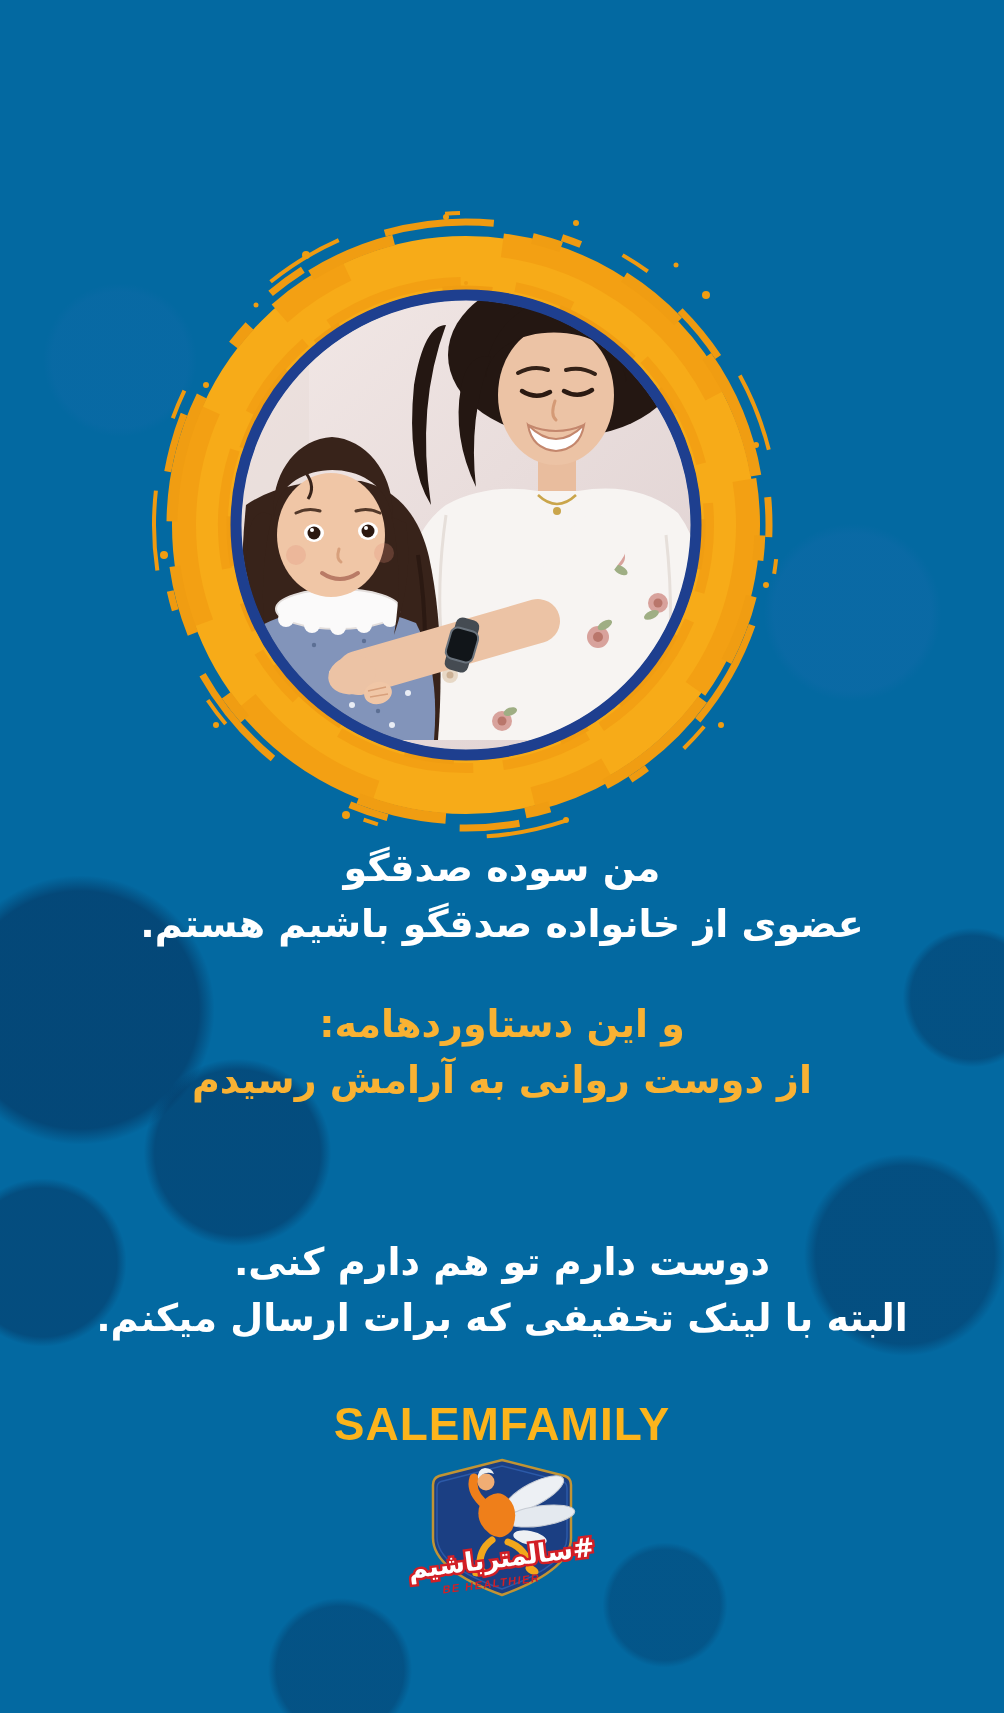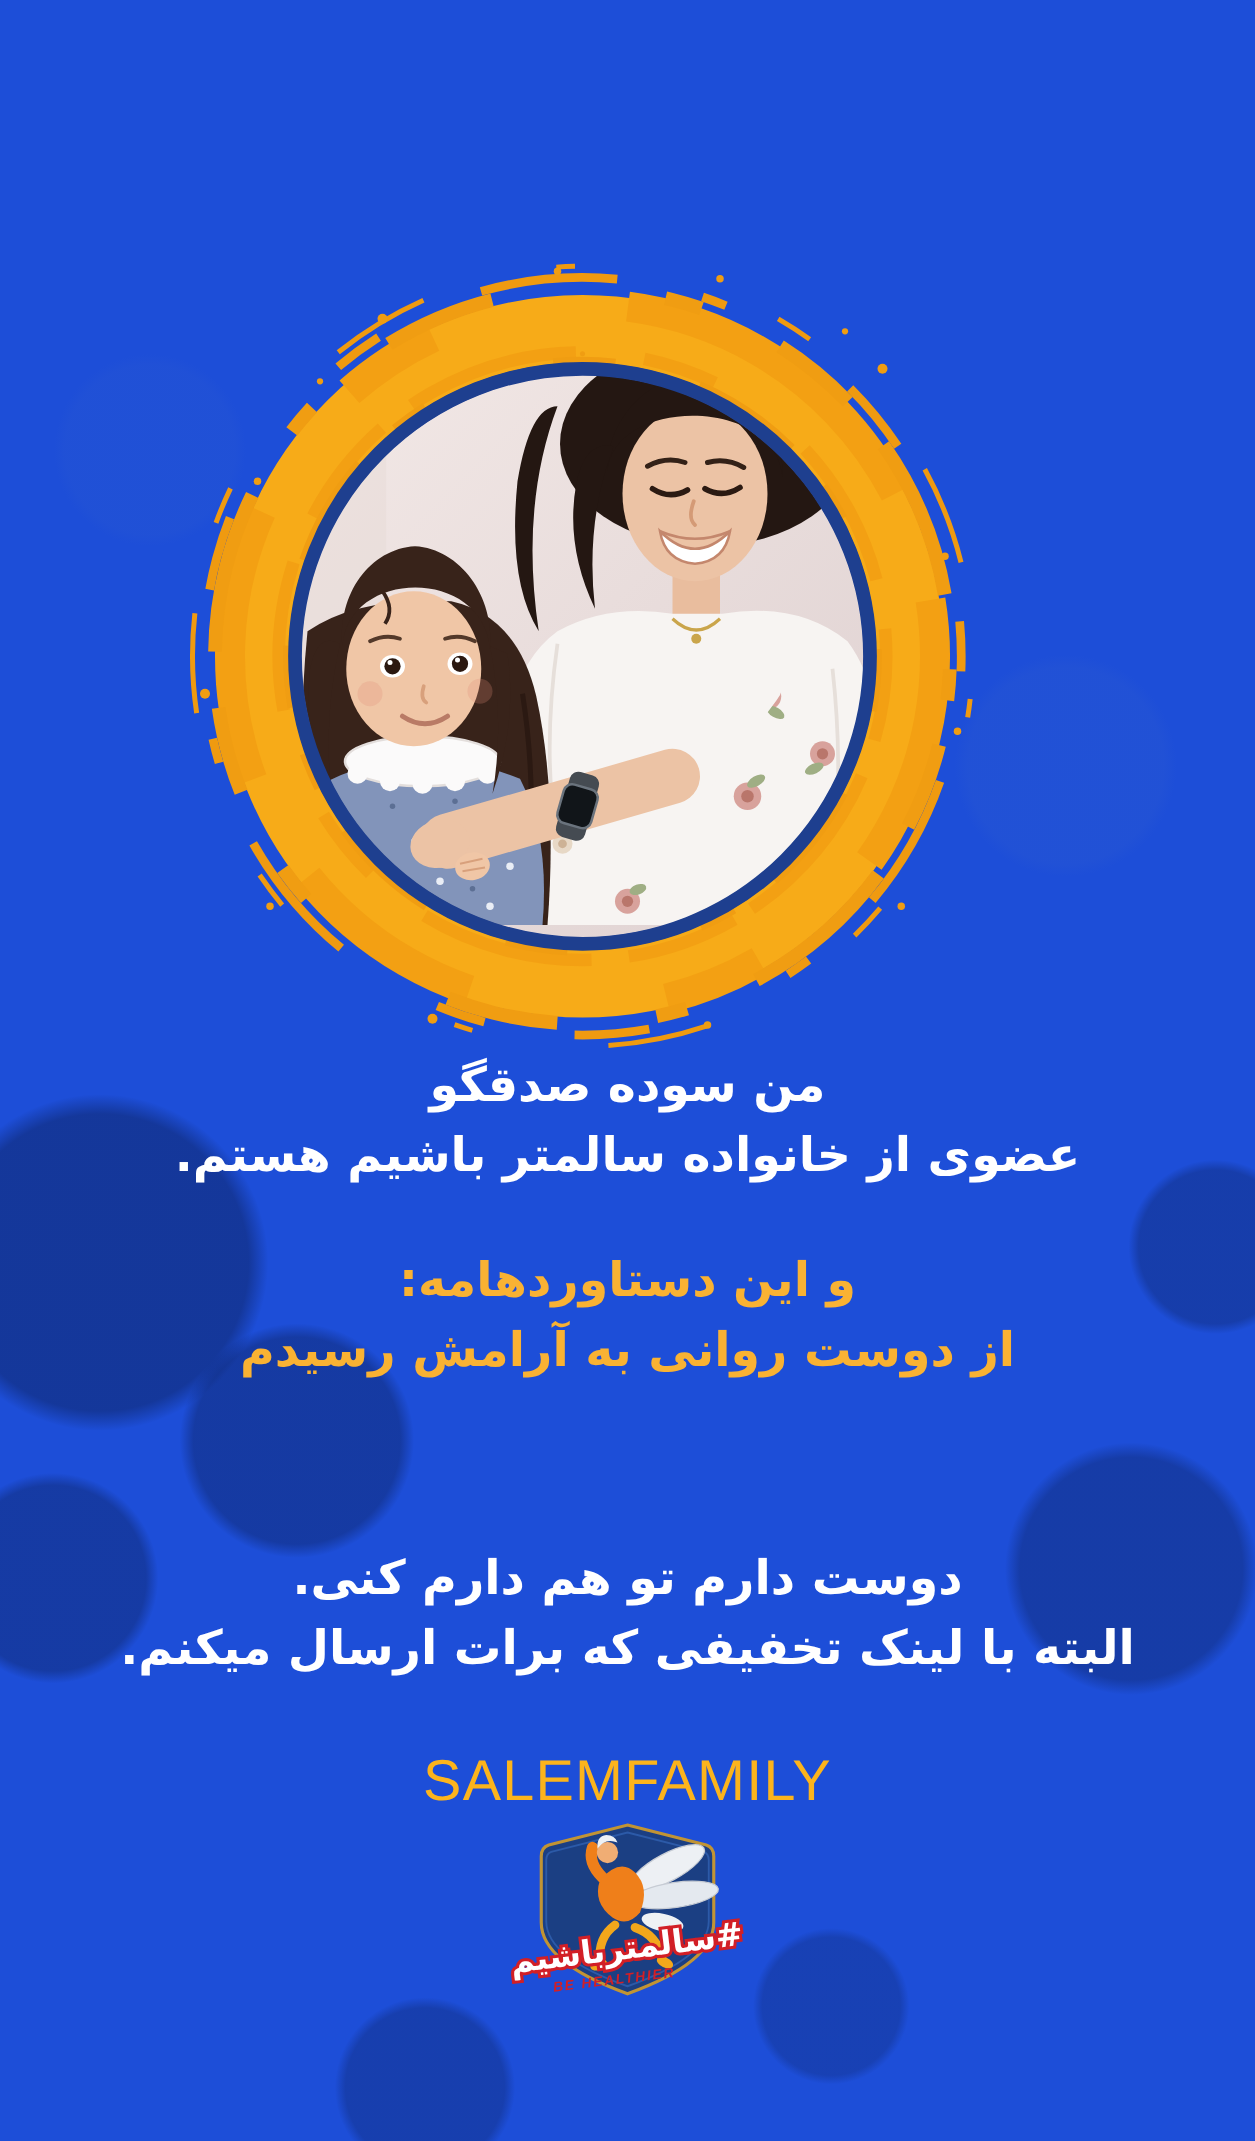--- a/index.html
+++ b/index.html
@@ -1,34 +1,34 @@
 <!DOCTYPE html>
 <html><head>
 <meta charset="utf-8">
 <style>
   *{box-sizing:border-box}
   html,body{margin:0;padding:0;background:#0d2056}
   #canvas{
     position:relative;width:1004px;height:1713px;margin:0 auto;
-    background:#1d4ed8;overflow:hidden;
+    background:#0369a1;overflow:hidden;
     font-family:"DejaVu Sans","Liberation Sans",sans-serif;
   }
   .bk{position:absolute;border-radius:50%;pointer-events:none}
   .hero{position:absolute;left:146px;top:205px;width:640px;height:640px}
   .block{position:absolute;left:0;width:100%;text-align:center;direction:rtl;font-weight:700}
   .block p{margin:0;font-size:38px;line-height:56px;letter-spacing:0}
   .white p{color:#ffffff}
   .yellow p{color:#f9b233}
   #intro{top:840px}
   #achv{top:996px}
   #closing{top:1234px}
   #promo{
     position:absolute;top:1396px;left:0;width:100%;text-align:center;
     font-family:"Liberation Sans","DejaVu Sans",sans-serif;
-    font-weight:400;font-size:46px;line-height:56px;color:#fcb41c;letter-spacing:1px;
+    font-weight:700;font-size:46px;line-height:56px;color:#fcb41c;letter-spacing:1px;
   }
   #logo{position:absolute;left:397px;top:1452px;width:210px;height:152px}
 </style>
 </head>
 <body>
 
 <div id="canvas">
 
   <span class="bk" style="left:-60px;top:870px;width:280px;height:280px;background:radial-gradient(circle,rgba(6,18,54,.38) 0 60%,rgba(6,18,54,0) 68%)"></span>
   <span class="bk" style="left:140px;top:1055px;width:195px;height:195px;background:radial-gradient(circle,rgba(6,18,54,.33) 0 60%,rgba(6,18,54,0) 68%)"></span>
@@ -215,21 +215,21 @@
         <ellipse cx="232" cy="488" rx="14" ry="11" fill="#f0c6a6" transform="rotate(-12 232 488)"></ellipse>
         <path d="M222,486 l18,-4 M224,492 l18,-3" stroke="#d8a07c" stroke-width="1.5"></path>
       </g>
     </g>
 
     <circle cx="320" cy="320" r="230" fill="none" stroke="#1e3f8f" stroke-width="11"></circle>
   </svg>
 
   <div id="intro" class="block white">
     <p>من سوده صدقگو</p>
-    <p>عضوی از خانواده سالمتر باشیم هستم.</p>
+    <p>عضوی از خانواده صدقگو باشیم هستم.</p>
   </div>
 
   <div id="achv" class="block yellow">
     <p>و این دستاوردهامه:</p>
     <p>از دوست روانی به آرامش رسیدم</p>
   </div>
 
   <div id="closing" class="block white">
     <p>دوست دارم تو هم دارم کنی.</p>
     <p>البته با لینک تخفیفی که برات ارسال میکنم.</p>

